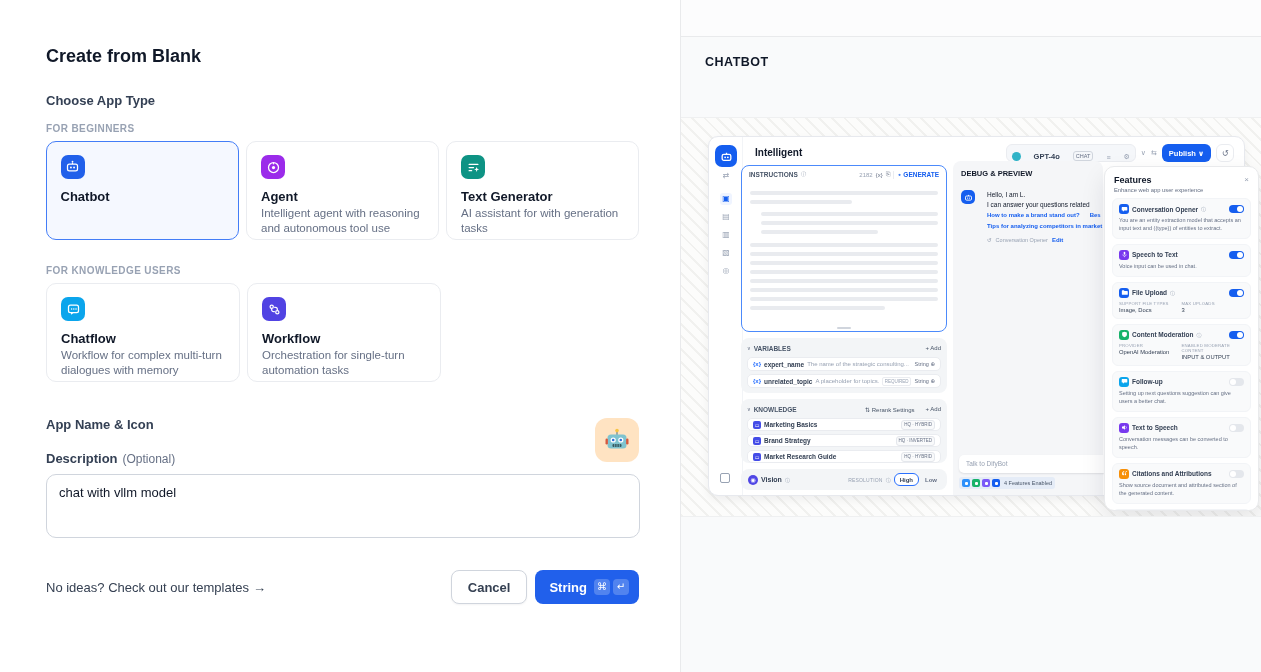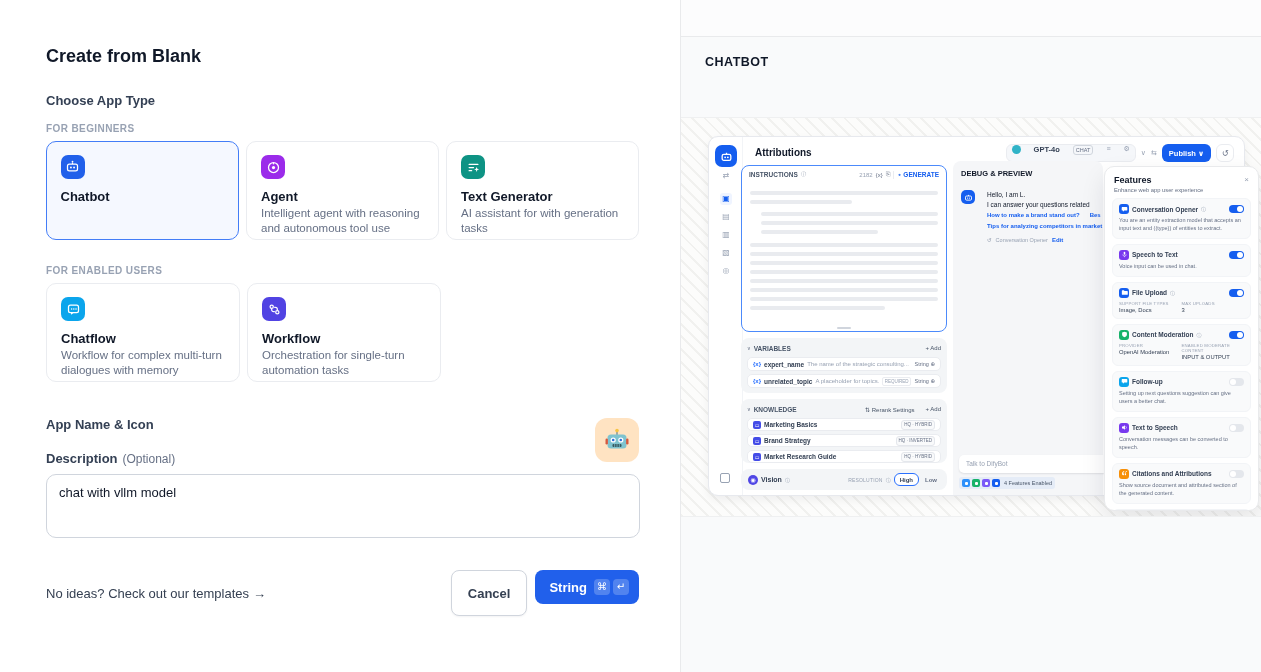--- a/index.html
+++ b/index.html
@@ -24,21 +24,21 @@
   .name-wrap { position:relative; margin-top:35px; }
   .name-input { margin-top:6px; width:534px; height:30px; background:#EEF0F4; border:none; outline:none; border-radius:10px; padding:0 12px; font-size:13px; color:#101828; font-family:inherit; display:block; }
   .app-icon { position:absolute; right:0; top:1px; width:44px; height:44px; border-radius:12px; background:#FFE3C2; display:flex; align-items:center; justify-content:center; cursor:pointer; }
   .desc-label-row { margin-top:19px; display:flex; align-items:baseline; gap:5px; }
   .optional { font-size:12px; color:#667085; font-weight:normal; }
   .desc-area { margin-top:8px; width:594px; height:64px; border:1px solid #D0D5DD; border-radius:10px; background:#fff; padding:9px 12px; font-size:13px; color:#101828; font-family:inherit; resize:none; outline:none; line-height:1.4; }
   .footer { margin-top:28px; display:flex; align-items:center; justify-content:space-between; }
   .tpl-link { font-size:13px; color:#354052; cursor:pointer; }
   .tpl-link .arrow { margin-left:4px; }
   .btns { display:flex; gap:8px; }
-  .btn-cancel { height:46px; padding:0 16px; background:#fff; border:1px solid #D0D5DD; border-radius:8px; font-size:13px; font-weight:bold; color:#354052; display:flex; align-items:center; cursor:pointer; box-shadow:0 1px 2px rgba(16,24,40,.05); font-family:inherit; }
+  .btn-cancel { height:34px; padding:0 16px; background:#fff; border:1px solid #D0D5DD; border-radius:8px; font-size:13px; font-weight:bold; color:#354052; display:flex; align-items:center; cursor:pointer; box-shadow:0 1px 2px rgba(16,24,40,.05); font-family:inherit; }
   .btn-create { height:34px; padding:0 10px 0 14px; background:#2160EB; border:none; border-radius:8px; font-size:13px; font-weight:bold; color:#fff; display:flex; align-items:center; gap:7px; cursor:pointer; font-family:inherit; }
   .kbd { width:16px; height:16px; border-radius:4px; background:rgba(255,255,255,.22); font-size:10px; line-height:16px; text-align:center; font-weight:normal; }
   .kbd + .kbd { margin-left:-3px; }
 
   
   .right-pane { position:absolute; left:681px; top:0; width:580px; height:672px; background:#F9FAFB; }
   .right-topband { height:37px; background:#FCFCFD; border-bottom:1px solid #E9EAEC; }
   .right-info { padding:18px 0 0 24px; }
   .rp-heading { font-size:12.5px; font-weight:bold; color:#101828; letter-spacing:.5px; }
   .rp-desc { margin-top:8px; font-size:12.5px; color:#475467; line-height:1.5; width:348px; }
@@ -50,21 +50,21 @@
   .pv { position:absolute; left:27px; top:18px; width:537px; height:360px; background:#fff; border:1px solid #E7E9EE; border-radius:10px; box-shadow:0 4px 10px rgba(16,24,40,.06); overflow:hidden; }
   .pv-side { position:absolute; left:0; top:0; bottom:0; width:34px; border-right:1px solid #F2F4F7; }
   .pv-appicon { position:absolute; left:6px; top:8px; width:22px; height:22px; border-radius:7px; background:#155EEF; display:flex; align-items:center; justify-content:center; }
   .pv-swap { position:absolute; left:0; top:34px; width:34px; text-align:center; font-size:8px; color:#98A2B3; }
   .pv-nav { position:absolute; left:11px; top:56px; display:flex; flex-direction:column; gap:6px; }
   .pv-nav i { width:12px; height:12px; border-radius:3px; font-style:normal; font-size:8px; line-height:12px; text-align:center; color:#98A2B3; }
   .pv-nav i.sel { background:#EFF4FF; color:#155EEF; }
   .pv-bottomicon { position:absolute; left:11px; bottom:12px; width:10px; height:10px; border:1px solid #98A2B3; border-radius:2px; }
   .pv-title { position:absolute; left:46px; top:10px; font-size:10px; font-weight:bold; color:#101828; }
   .pv-topright { position:absolute; right:10px; top:7px; display:flex; align-items:center; gap:5px; }
-  .model-pill { display:flex; align-items:flex-start; gap:13px; height:18px; background:#F5F7FA; border:1px solid #EAECF0; border-radius:6px; padding:0 5px; }
+  .model-pill { display:flex; align-items:flex-end; gap:13px; height:18px; background:#F5F7FA; border:1px solid #EAECF0; border-radius:6px; padding:0 5px; }
   .model-dot { width:9px; height:9px; border-radius:50%; background:#30B3C7; }
   .model-name { font-size:7.5px; font-weight:bold; color:#344054; }
   .model-tag { font-size:5.5px; color:#667085; border:1px solid #D0D5DD; border-radius:3px; padding:0 2px; line-height:8px; }
   .tiny-ic { font-size:7px; color:#98A2B3; }
   .btn-publish { height:18px; background:#155EEF; color:#fff; border-radius:6px; font-size:7.5px; font-weight:bold; padding:0 7px; display:flex; align-items:center; gap:2px; }
   .btn-clock { width:18px; height:18px; border:1px solid #EAECF0; border-radius:6px; font-size:8px; color:#667085; display:flex; align-items:center; justify-content:center; background:#fff; }
 
   .ins { position:absolute; left:32px; top:28px; width:206px; height:167px; border:1.5px solid #4C8AFB; border-radius:8px; background:#fff; overflow:hidden; }
   .ins-head { height:17px; display:flex; align-items:center; gap:3px; padding:0 7px; }
   .ins-label { font-size:6.5px; font-weight:bold; color:#475467; }
@@ -183,21 +183,21 @@
               <line x1="5" y1="12" x2="12" y2="12" stroke="#fff" stroke-width="2" stroke-linecap="round"></line>
               <line x1="5" y1="17" x2="9" y2="17" stroke="#fff" stroke-width="2" stroke-linecap="round"></line>
               <path d="M17 11l1.1 2.9L21 15l-2.9 1.1L17 19l-1.1-2.9L13 15l2.9-1.1z" fill="#fff"></path>
             </svg>
         </div>
         <div class="card-title">Text Generator</div>
         <div class="card-desc">AI assistant for with generation tasks</div>
       </div>
     </div>
 
-    <div class="group-label adv">FOR ENABLED USERS</div>
+    <div class="group-label adv">FOR KNOWLEDGE USERS</div>
     <div class="cards">
       <div class="card">
         <div class="tile" style="background-color: rgb(11, 165, 236);">
           <svg viewBox="0 0 24 24">
               <rect x="4" y="5" width="16" height="12" rx="3" stroke="#fff" stroke-width="2" fill="none"></rect>
               <path d="M8 17v3.5L12.5 17z" fill="#fff"></path>
               <circle cx="9" cy="11" r="1.2" fill="#fff"></circle>
               <circle cx="12.5" cy="11" r="1.2" fill="#fff"></circle>
               <circle cx="16" cy="11" r="1.2" fill="#fff"></circle>
             </svg>
@@ -283,21 +283,21 @@
           <div class="pv-nav">
             <i class="sel">▣</i>
             <i>▤</i>
             <i>▥</i>
             <i>▧</i>
             <i>◎</i>
           </div>
           <div class="pv-bottomicon"></div>
         </div>
 
-        <div class="pv-title">Attributions</div>
+        <div class="pv-title">Intelligent</div>
         <div class="pv-topright">
           <div class="model-pill">
             <span class="model-dot" style="background-color: rgb(48, 179, 199);"></span>
             <span class="model-name">GPT-4o</span>
             <span class="model-tag">CHAT</span>
             <span class="tiny-ic">≡</span>
             <span class="tiny-ic">⚙</span>
           </div>
           <span class="tiny-ic">∨</span>
           <span class="tiny-ic">⇆</span>

